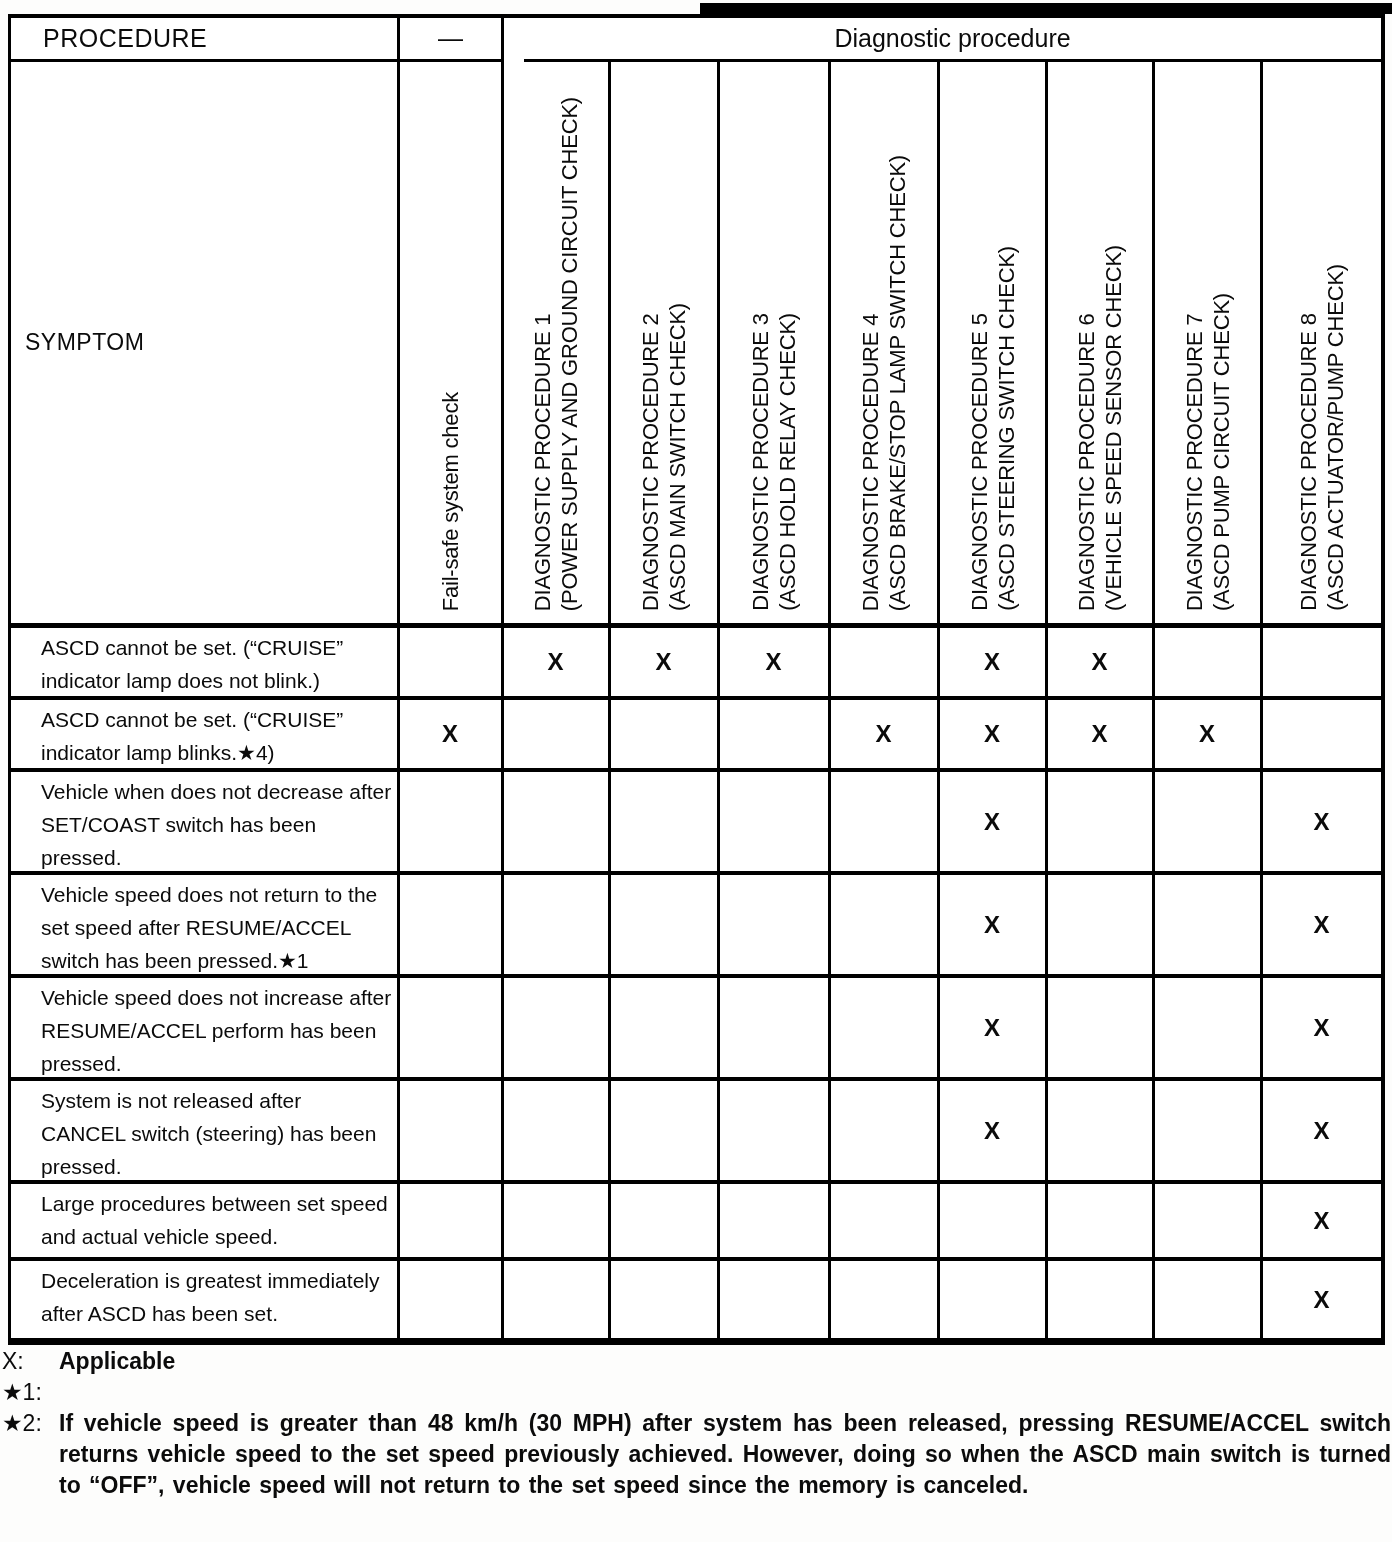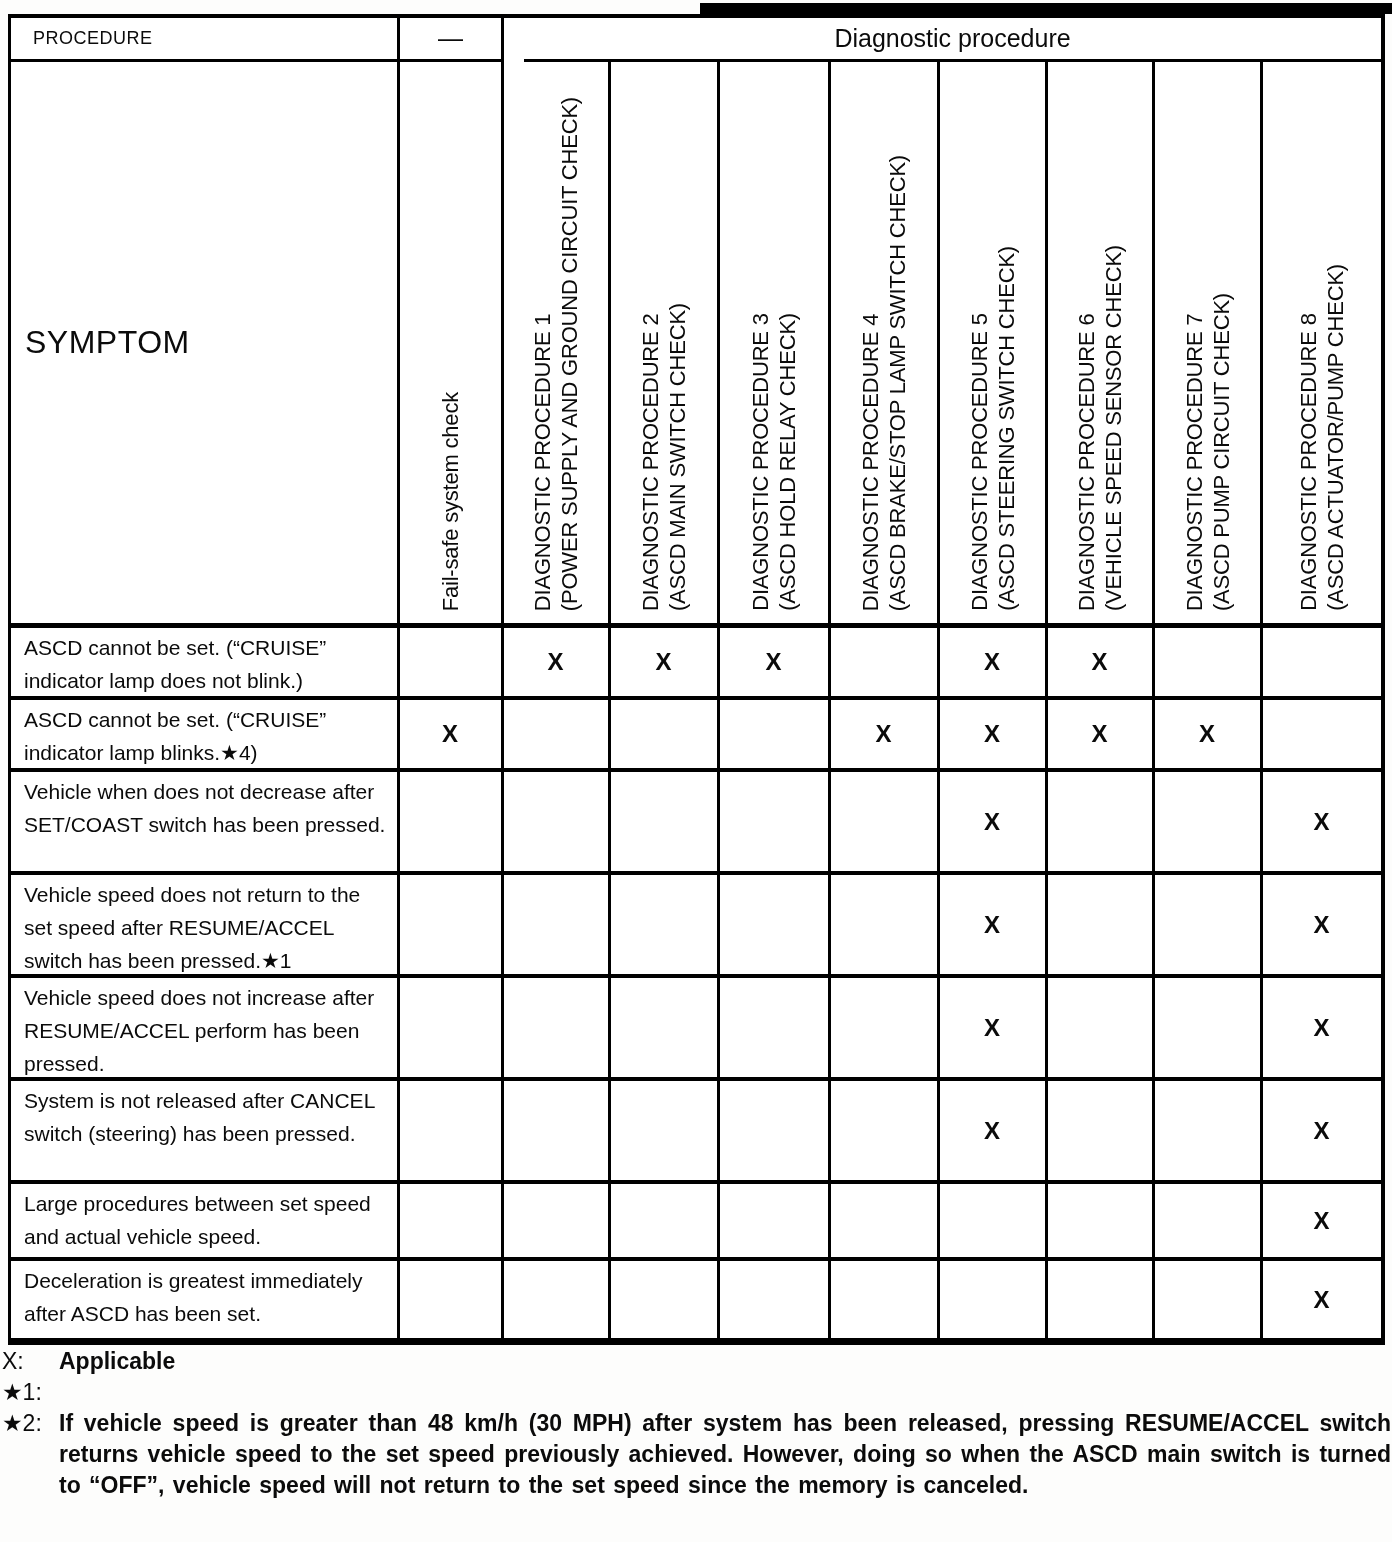--- a/index.html
+++ b/index.html
@@ -19,35 +19,35 @@
         grid-template-columns:389px 104px 107px 109px 111px 109px 108px 107px 108px 1fr;
         grid-template-rows:44px 566px 72px 72px 103px 103px 103px 103px 77px 1fr;}
   .trow{display:contents;}
   .c{box-sizing:border-box;min-width:0;min-height:0;overflow:hidden;}
   .br{border-right:3px solid #000;}
   .bb3{border-bottom:3px solid #000;}
   .bb5{border-bottom:5px solid #000;}
   .bb4{border-bottom:4px solid #000;}
 
   
-  .hproc{display:flex;align-items:center;padding-left:22px;
-         font-size:18px;letter-spacing:0.5px;}
+  .hproc{display:flex;align-items:center;padding-left:32px;
+         font-size:25px;letter-spacing:0.5px;}
   .hdash{display:flex;align-items:center;justify-content:center;font-size:25px;}
   .hdiag{grid-column:3 / span 8;display:flex;align-items:center;justify-content:center;
          font-size:25px;margin-left:20px;}
 
   
-  .symhead{display:flex;align-items:center;padding-left:14px;font-size:32px;letter-spacing:0.5px;}
+  .symhead{display:flex;align-items:center;padding-left:14px;font-size:23px;letter-spacing:0.5px;}
   .hrot{position:relative;display:flex;justify-content:center;align-items:flex-end;
         padding-bottom:12px;}
   .vtext{writing-mode:vertical-rl;transform:rotate(180deg);
          font-size:22px;line-height:27px;letter-spacing:-0.2px;white-space:nowrap;}
 
   
-  .sym{font-size:21px;line-height:33px;padding:3px 5px 0 13px;}
+  .sym{font-size:21px;line-height:33px;padding:3px 5px 0 30px;}
   .mark{display:flex;align-items:center;justify-content:center;
         font-size:24px;font-weight:bold;letter-spacing:1px;}
 
   
   .footnotes{position:absolute;left:2px;top:1346px;width:1389px;
              font-size:23px;line-height:31px;}
   .fn{display:flex;align-items:flex-start;}
   .fn-marker{flex:0 0 57px;}
   .fn-text{flex:1 1 auto;min-width:0;font-weight:bold;}
   .fn-text-1{max-width:1165px;}

